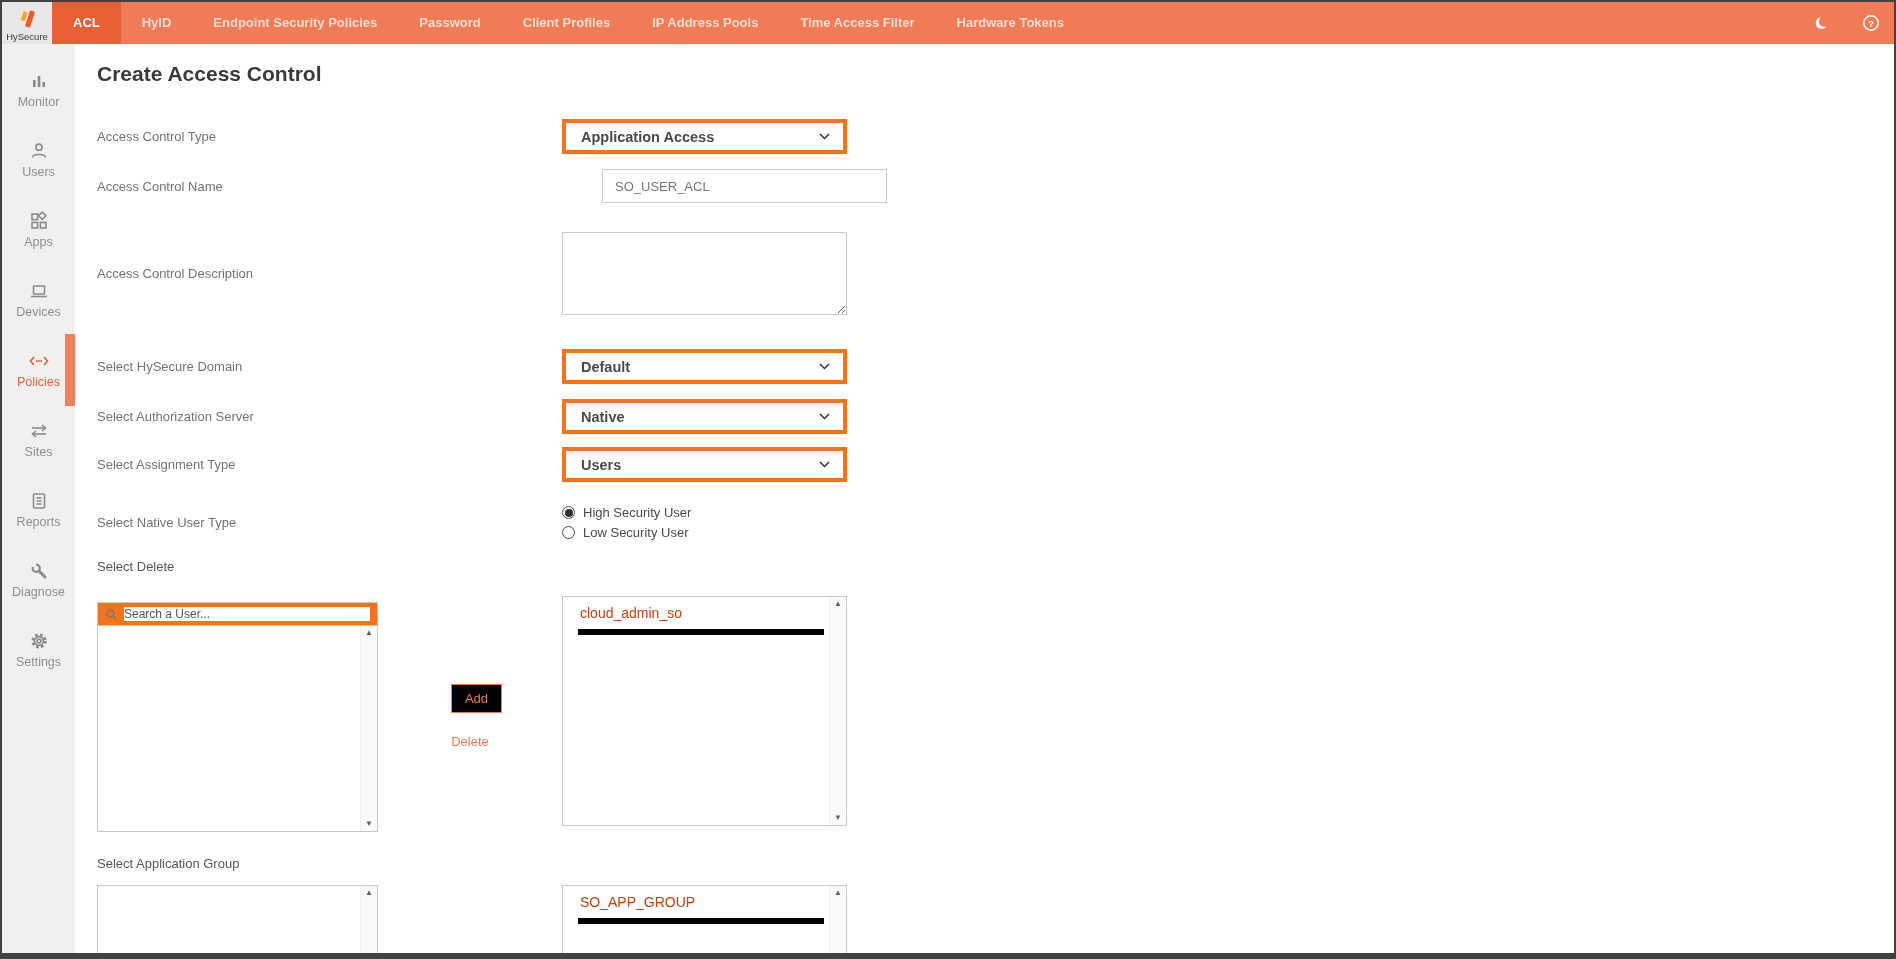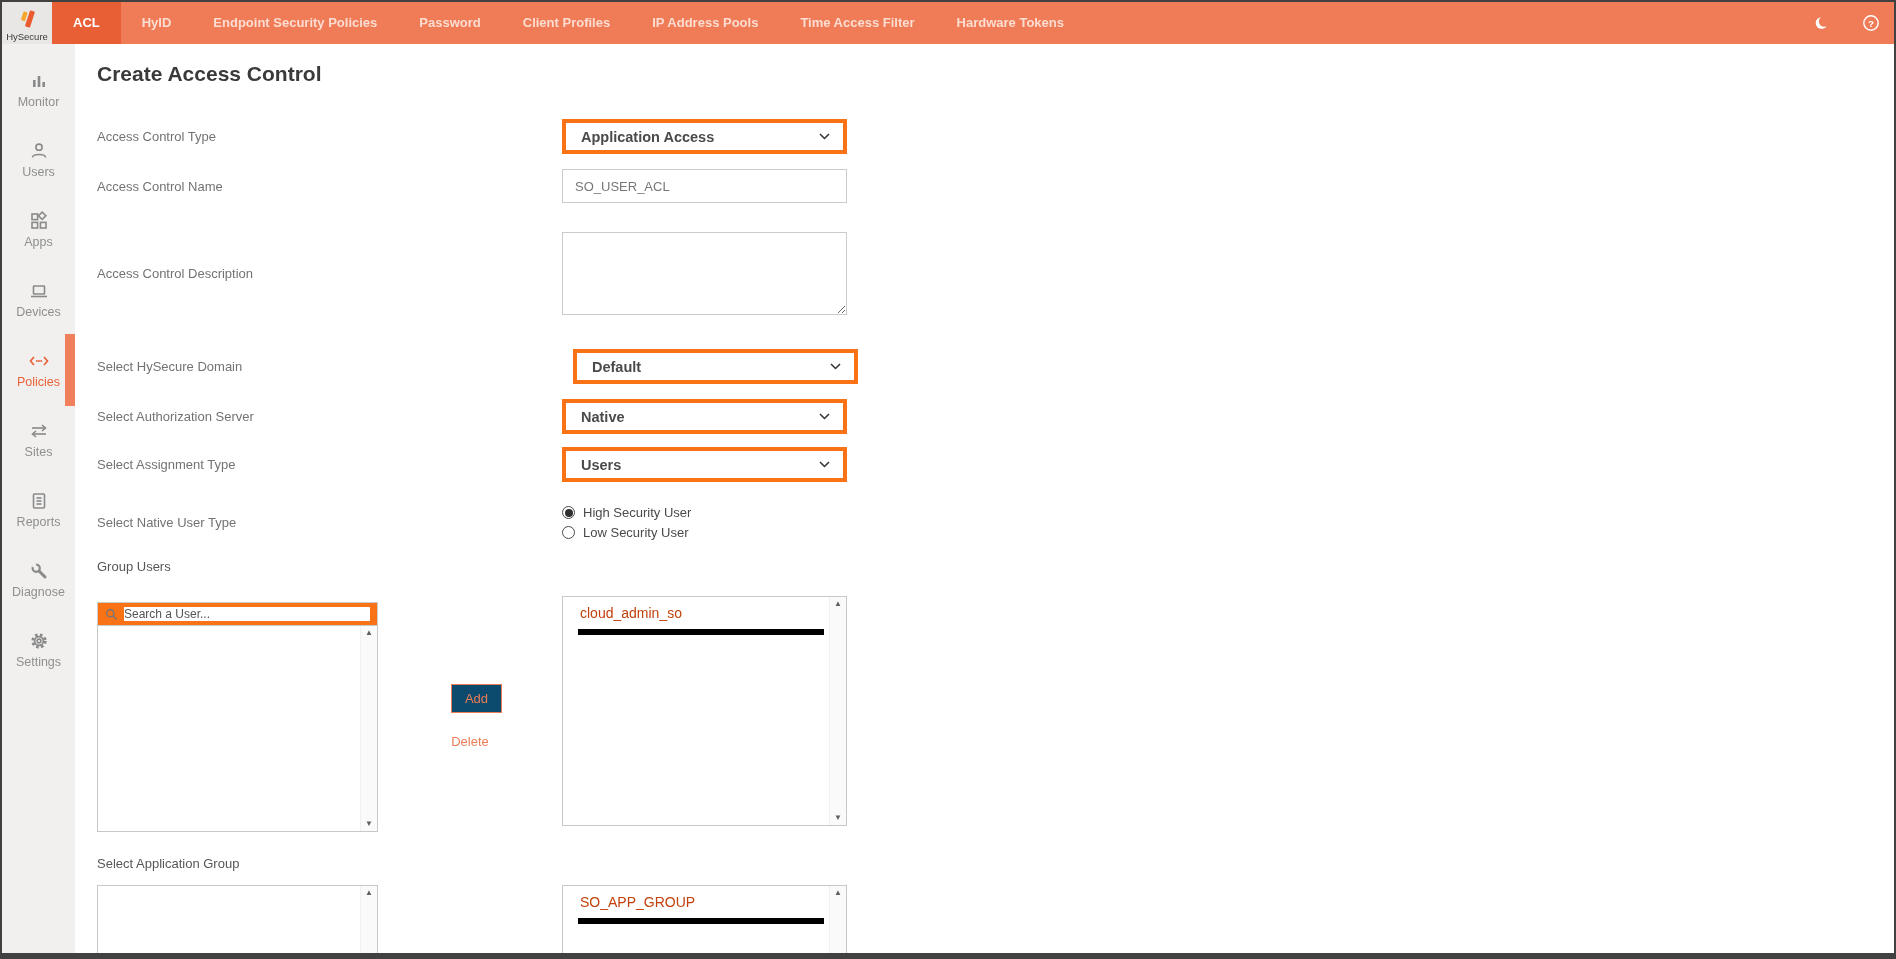--- a/index.html
+++ b/index.html
@@ -27,21 +27,21 @@
   
   .main { position:absolute; left:73px; top:42px; right:0; bottom:0; background:#fff; overflow:hidden; padding:16px 0 0 22px; }
   h1 { font-size:21px; font-weight:700; color:#3a3a3a; height:28px; line-height:28px; }
 
   .frow { display:flex; }
   .flabel { width:465px; font-size:13px; color:#737373; display:flex; align-items:center; }
 
   .select { width:285px; height:35px; border:4px solid #f97316; background:#fff; display:flex; align-items:center; justify-content:space-between; padding:0 13px 0 15px; cursor:default; }
   .select-value { font-size:14.5px; font-weight:600; color:#4a4a4a; }
 
-  .text-input { width:285px; height:34px; border:1px solid #cbcbcb; padding:0 12px; font-size:13px; color:#777; font-family:"Liberation Sans",sans-serif; outline:none; }
+  .text-input { width:285px; height:34px; border:1px solid #cbcbcb; padding:0 12px; font-size:13px; color:#777; font-family:"Liberation Sans",sans-serif; outline:none;margin-left:40px; }
 
   .desc-area { width:285px; height:83px; border:1px solid #cbcbcb; font-family:"Liberation Sans",sans-serif; font-size:13px; color:#555; padding:6px 8px; outline:none; }
 
   .radio-group { display:flex; flex-direction:column; gap:3px;text-align:right; }
   .radio-row { display:flex; align-items:center; gap:8px; height:17px; cursor:default; }
   .radio { width:13px; height:13px; border:1.5px solid #4a4a4a; border-radius:50%; position:relative; background:#fff; flex:none; }
   .radio.checked::after { content:""; position:absolute; inset:1.5px; border-radius:50%; background:#2f2f2f; }
   .radio-label { font-size:13px; color:#4a4a4a; }
 
   .section-label { font-size:13px; color:#575757; }
@@ -60,21 +60,21 @@
   .lb-avail-users { width:281px; height:207px; margin-top:-1px; }
   .lb-sel-users { width:285px; height:230px; }
   .lb-avail-groups { width:281px; height:170px; }
   .lb-sel-groups { width:285px; height:170px; }
 
   .sb { position:absolute; top:0; bottom:0; right:0; width:17px; background:#fbfafa; border-left:1px solid #f0f0f0; display:flex; flex-direction:column; justify-content:space-between; align-items:center; padding:3px 0; }
   .sb span { font-size:8px; color:#5f5f5f; line-height:8px; cursor:default; }
 
   .list-item { margin:7px 22px 0 15px; padding:1px 0 8px 2px; font-size:14px; color:#c2410c; border-bottom:6px solid #000000; cursor:default; }
 
-  .btn-add { margin-top:88px; padding:6px 13px; background:#0c4a6e; border:1px solid #EC7C56; color:#EC7C56; font-size:13px; font-family:"Liberation Sans",sans-serif; cursor:default;margin-left:13px; }
+  .btn-add { margin-top:88px; padding:6px 13px; background:#000000; border:1px solid #EC7C56; color:#EC7C56; font-size:13px; font-family:"Liberation Sans",sans-serif; cursor:default;margin-left:13px; }
   .btn-delete { margin-top:21px; background:none; border:none; color:#EC7C56; font-size:13px; font-family:"Liberation Sans",sans-serif; cursor:default; }
 
   .mt-title { margin-top:31px; }
   svg { display:block; }
 </style>
 </head>
 <body>
 
 <div class="app">
 
@@ -207,21 +207,21 @@
     <div class="frow" style="margin-top:15px;">
       <div class="flabel">Access Control Name</div>
       <input class="text-input" type="text" value="SO_USER_ACL" style="">
     </div>
 
     <div class="frow" style="margin-top:29px;">
       <div class="flabel">Access Control Description</div>
       <textarea class="desc-area" style=""></textarea>
     </div>
 
-    <div class="frow" style="margin-top:34px;gap:11px;">
+    <div class="frow" style="margin-top:34px;">
       <div class="flabel">Select HySecure Domain</div>
       <div class="select">
         <span class="select-value">Default</span>
         <svg width="11" height="7" viewBox="0 0 11 7">
             <polyline points="1,1 5.5,5.5 10,1" fill="none" stroke="#333" stroke-width="1.5"></polyline>
           </svg>
       </div>
     </div>
 
     <div class="frow" style="margin-top:15px;">
@@ -251,21 +251,21 @@
           <span class="radio checked"></span>
           <span class="radio-label">High Security User</span>
         </div>
         <div class="radio-row">
           <span class="radio"></span>
           <span class="radio-label">Low Security User</span>
         </div>
       </div>
     </div>
 
-    <div class="section-label" style="margin-top:18px;">Group Users</div>
+    <div class="section-label" style="margin-top:18px;">Select Delete</div>
 
     <div class="dual" style="margin-top:22px;">
       <div class="dl-left">
         <div class="searchbox" style="margin-top:6px;">
           <svg width="13" height="13" viewBox="0 0 13 13">
             <circle cx="5.3" cy="5.3" r="3.6" fill="none" stroke="#777" stroke-width="1.4"></circle>
             <line x1="8" y1="8" x2="11.5" y2="11.5" stroke="#777" stroke-width="1.4"></line>
           </svg>
           <input type="text" placeholder="Search a User..." style="">
         </div>

